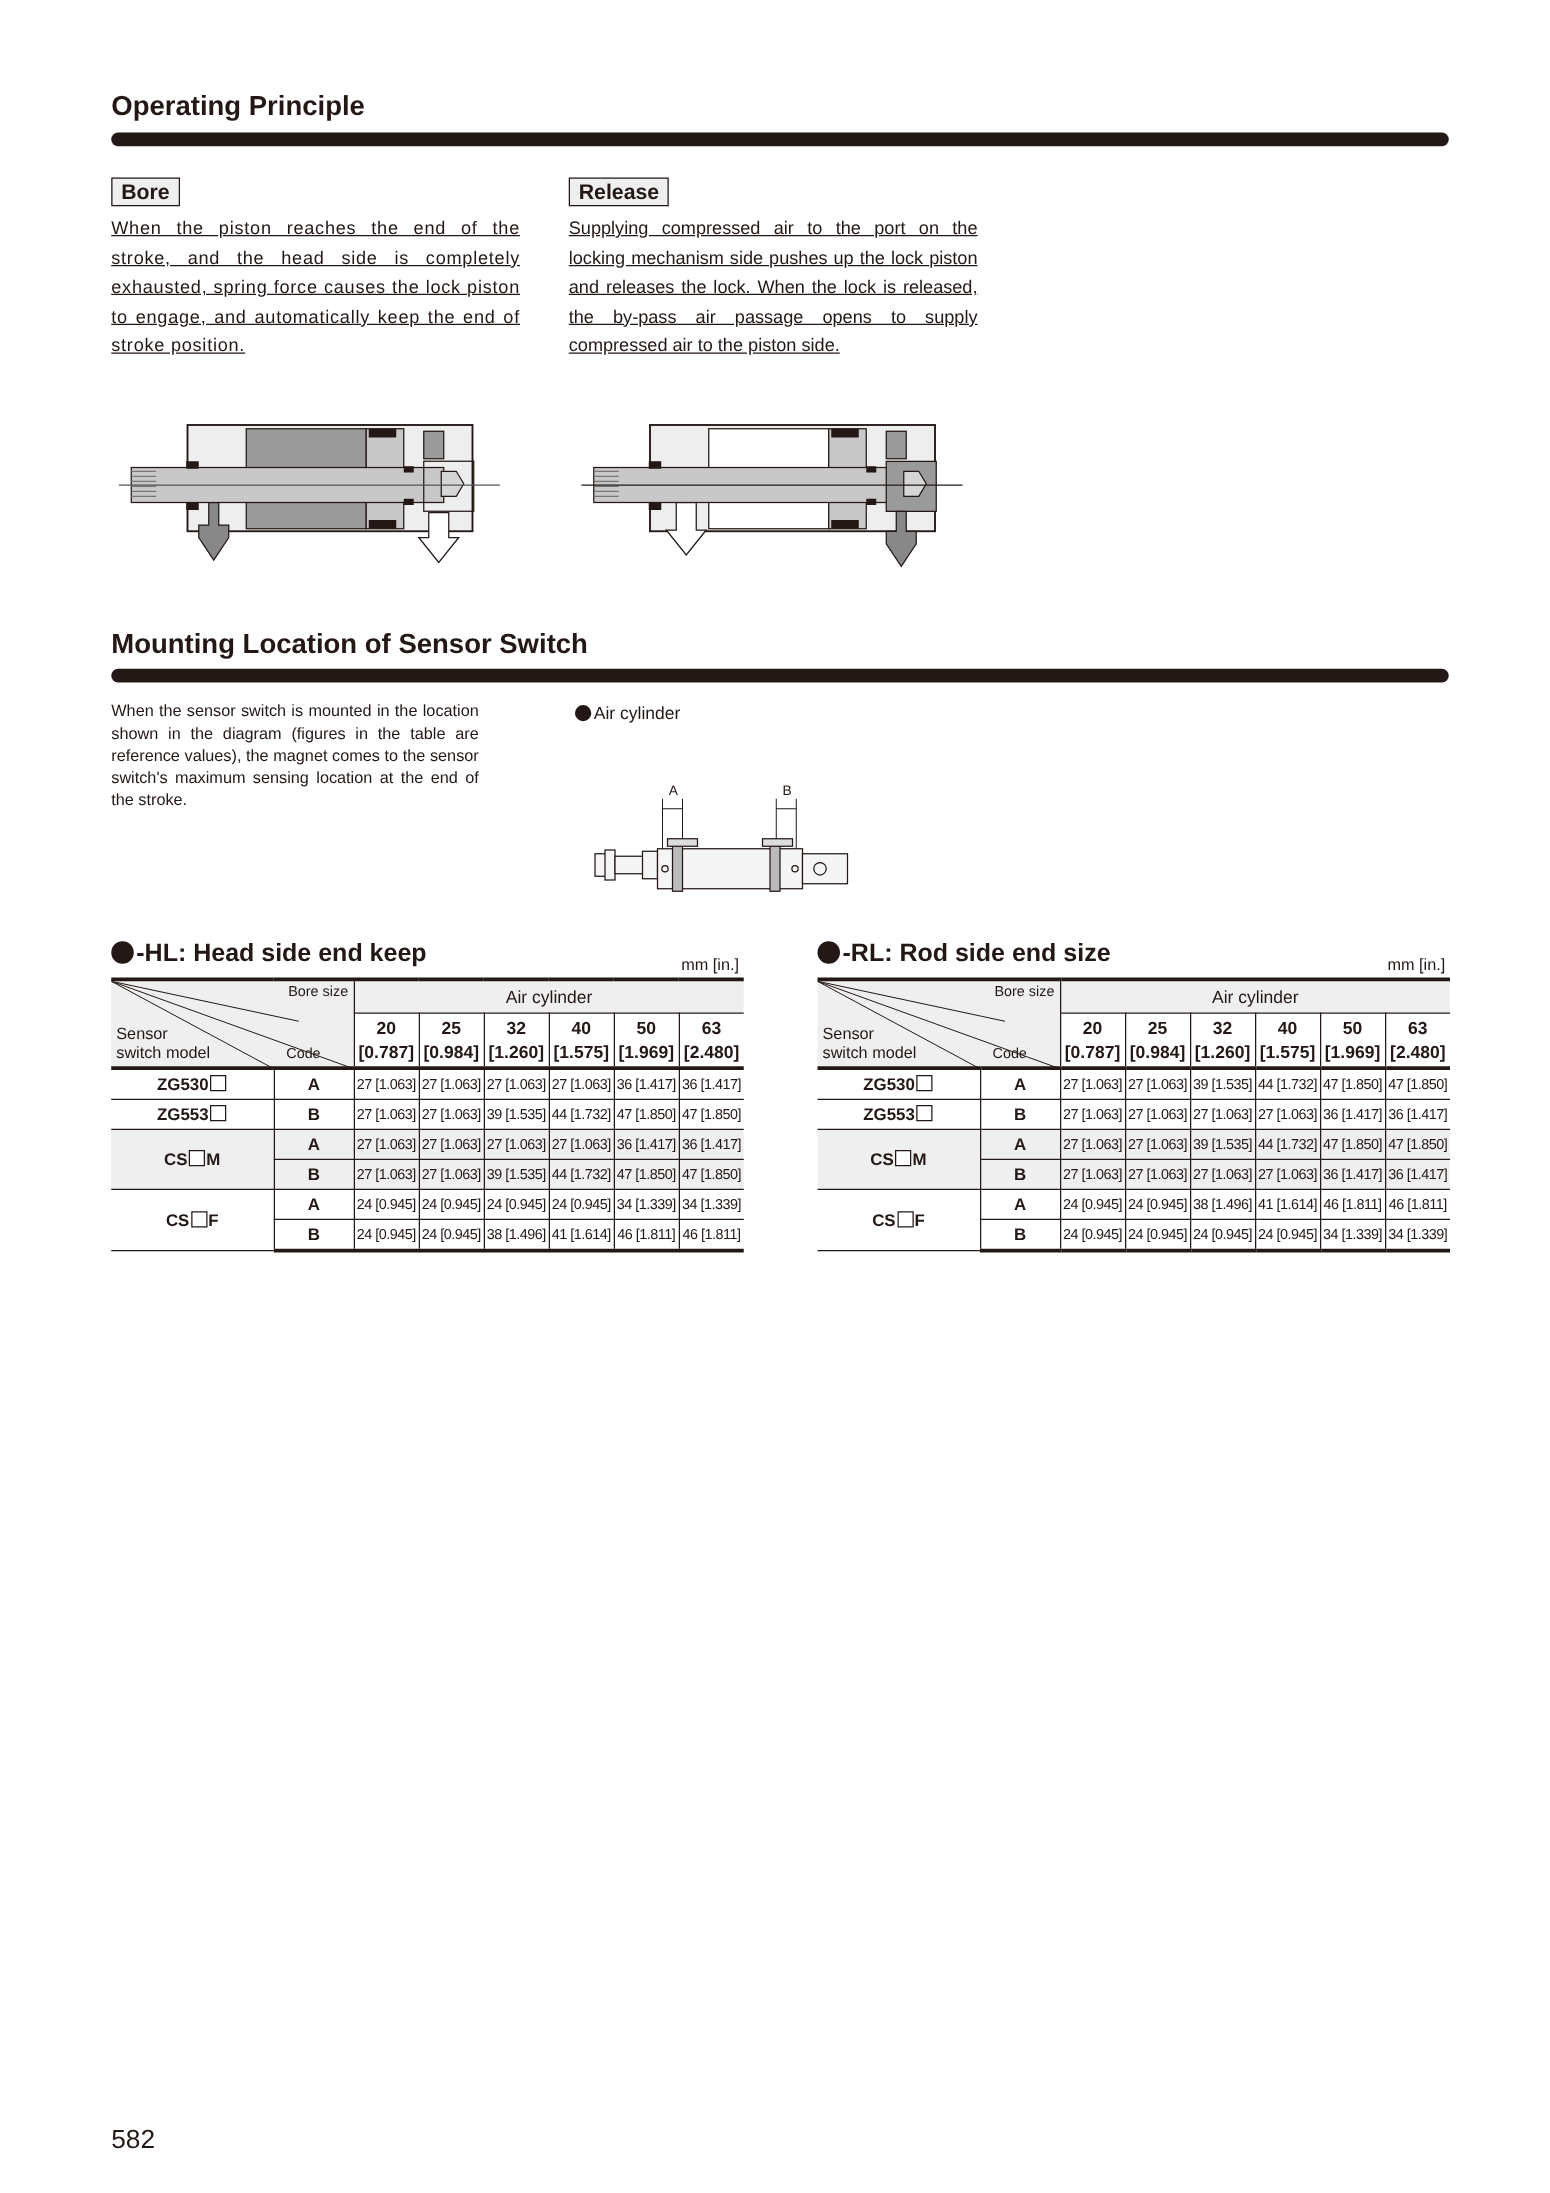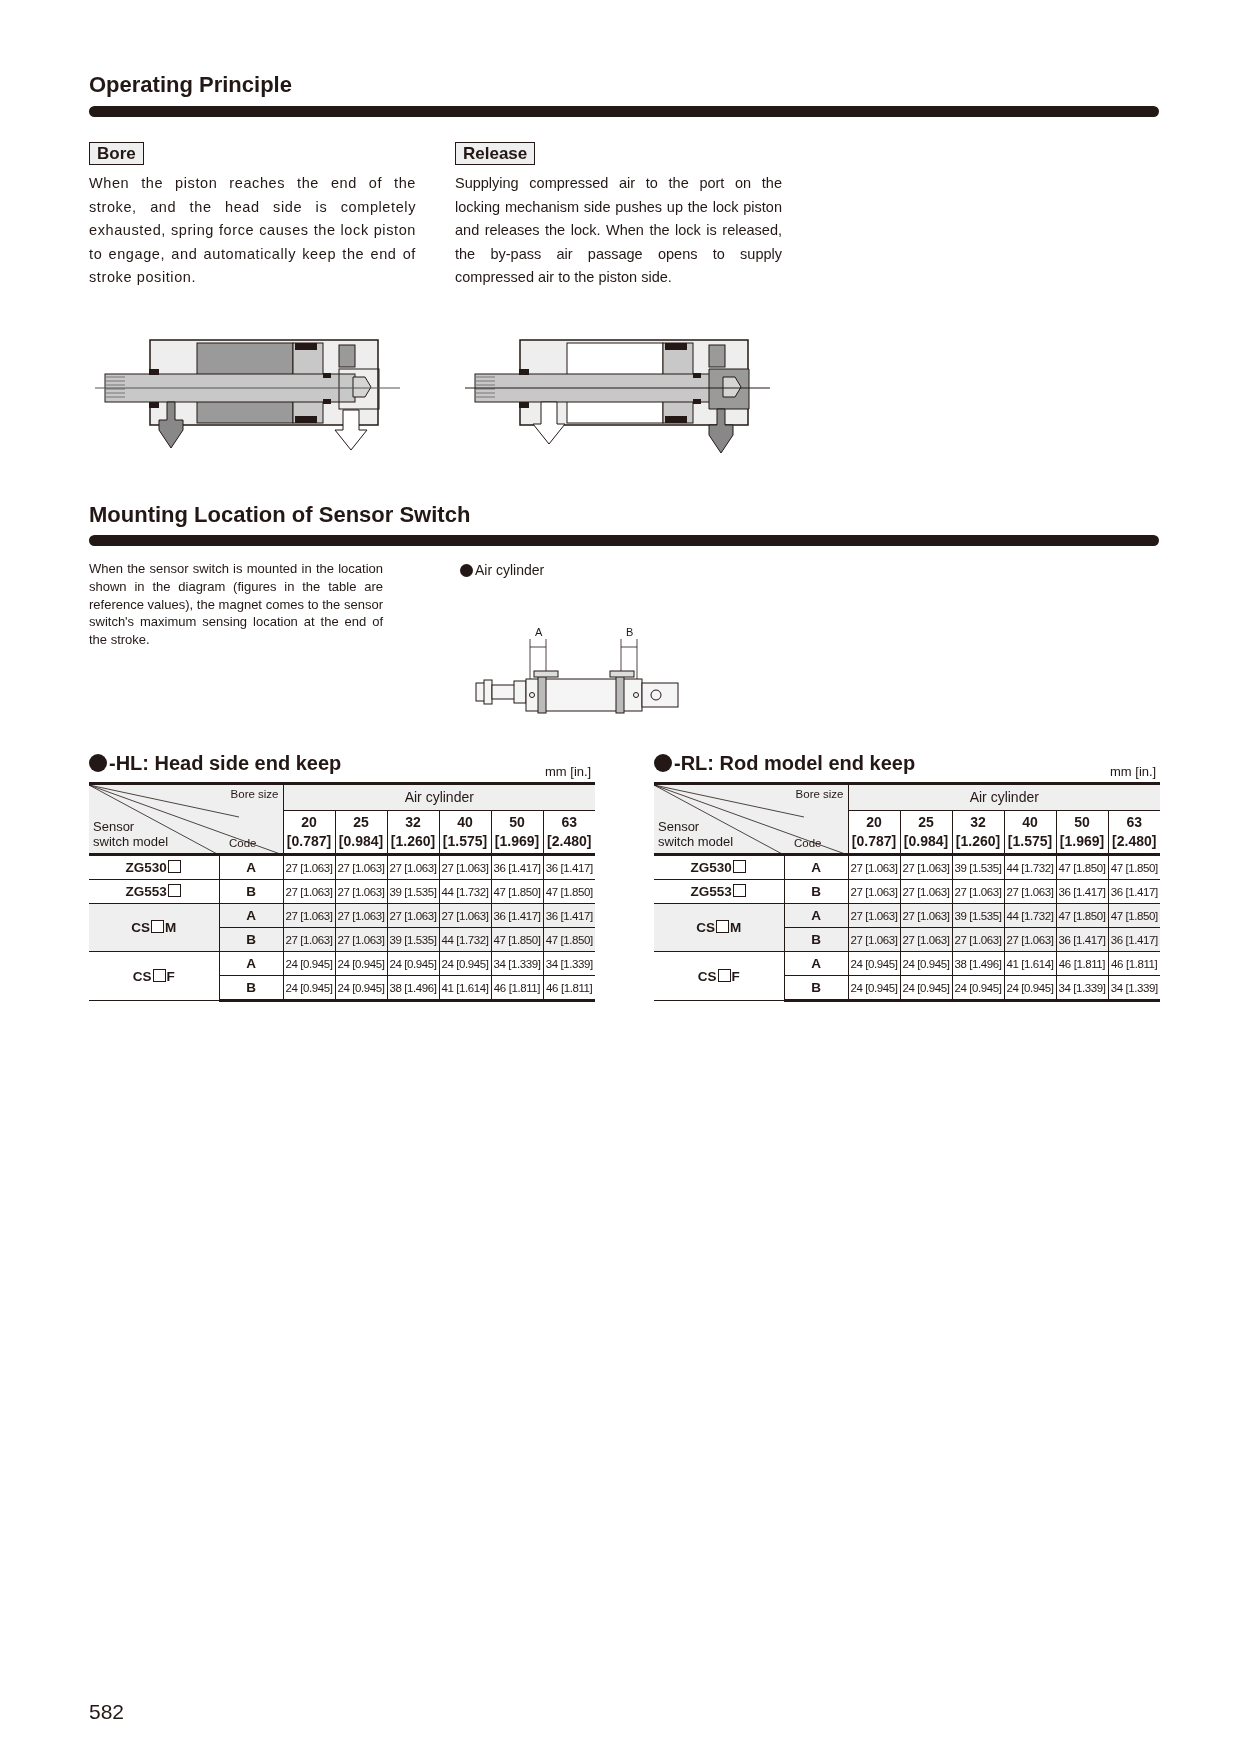--- a/index.html
+++ b/index.html
@@ -1,20 +1,20 @@
 <!DOCTYPE html>
 <html><head>
 <meta charset="utf-8">
 <style>
   html, body { margin:0; padding:0; background:#fff; }
   body { width:1240px; height:1754px; position:relative; font-family:"Liberation Sans", sans-serif; color:#231815; overflow:hidden; }
   .h1 { position:absolute; left:89px; font-weight:bold; font-size:22px; }
   .bar { position:absolute; left:89px; width:1070px; height:11px; background:#231815; border-radius:6px; }
   .tag { position:absolute; height:21px; border:1px solid #231815; background:#efefef; font-weight:bold; font-size:17px; line-height:21px; padding:0 7px; }
-  .para { position:absolute; font-size:14.5px; line-height:23.5px; text-align:justify; text-align-last:left; }
+  .para { position:absolute; font-size:14.5px; line-height:23.5px; text-align:justify; text-align-last:left;text-decoration:underline; }
   .para2 { position:absolute; font-size:13px; line-height:17.8px; text-align:justify; text-align-last:left; }
   .sub { position:absolute; font-weight:bold; font-size:20px; }
   .unit { position:absolute; font-size:13px; }
   .dot { display:inline-block; width:18px; height:18px; border-radius:50%; background:#231815; vertical-align:-2px; margin-right:2px; }
   .tbl { position:absolute; width:506px; border-collapse:collapse; table-layout:fixed; font-size:12px; }
   .tbl td { border:1px solid #231815; text-align:center; padding:0; height:23px; }
   .tbl .hdr td { background:#efefef; }
   .tbl tr.top td { border-top:3px solid #231815; }
   .tbl tr.last td { border-bottom:3px solid #231815; }
   .tbl td.first { border-left:none; }
@@ -209,21 +209,21 @@
           <td class="code">B</td>
           <td class="val">24 [0.945]</td>
           <td class="val">24 [0.945]</td>
           <td class="val">38 [1.496]</td>
           <td class="val">41 [1.614]</td>
           <td class="val">46 [1.811]</td>
           <td class="val lastc">46 [1.811]</td>
         </tr>
       </tbody>
     </table>
-    <div class="sub" style="left: 654px; top: 752px;"><span class="dot"></span><span>-RL: Rod model end keep</span></div>
+    <div class="sub" style="left: 654px; top: 752px;"><span class="dot"></span><span>-RL: Rod side end size</span></div>
     <div class="unit" style="left: 1110px; top: 764px;">mm [in.]</div>
     <table class="tbl" style="left: 654px; top: 782px;">
       <colgroup>
         <col style="width:130px">
         <col style="width:64px">
         <col style="width:52px">
         <col style="width:52px">
         <col style="width:52px">
         <col style="width:52px">
         <col style="width:52px">

